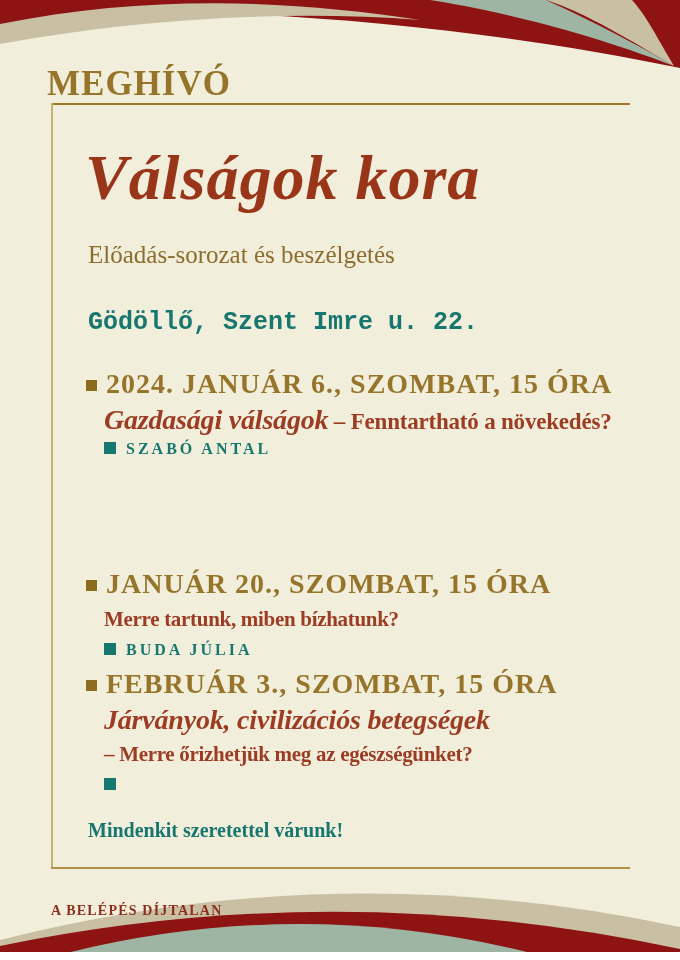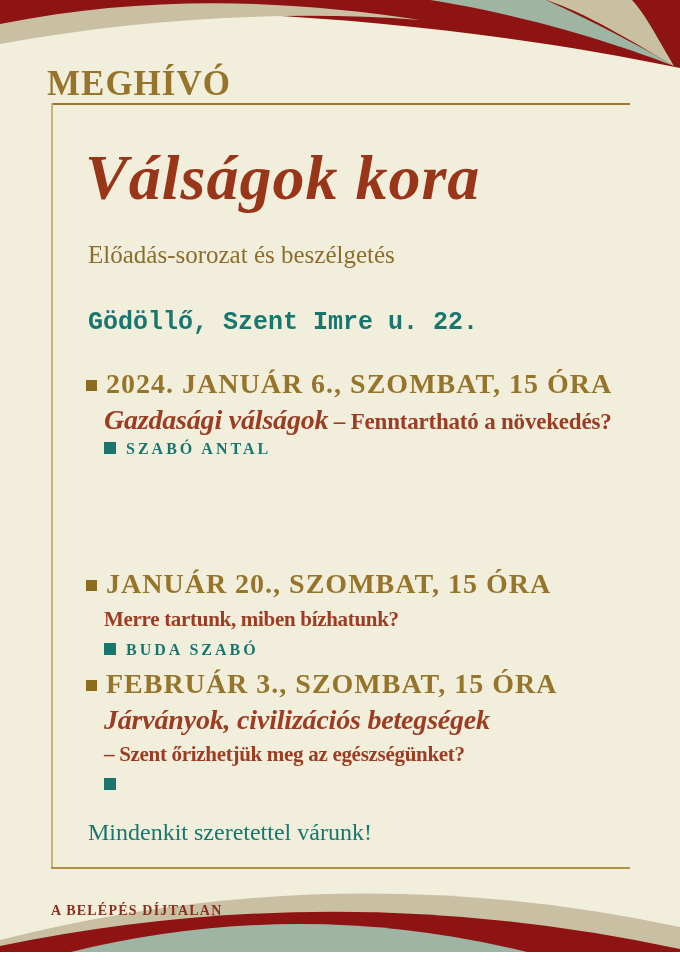--- a/index.html
+++ b/index.html
@@ -57,21 +57,21 @@
     letter-spacing:-0.3px;color:var(--brick-light,#9c3c22);margin-bottom:8px;white-space:nowrap;
   }
   .ev-speaker{
     margin-left:18px;font-size:16px;font-weight:bold;letter-spacing:3px;
     color:var(--teal,#17766e);white-space:nowrap;
   }
   .speaker-bullet{display:inline-block;width:12px;height:12px;background:var(--teal,#17766e);margin-right:10px;vertical-align:0px;}
 
   .closing{
     position:absolute;left:88px;top:819px;
-    font-size:24px;font-weight:normal;color:var(--teal,#17766e);
+    font-size:20px;font-weight:bold;color:var(--teal,#17766e);
   }
   .footer-note{
     position:absolute;left:51px;top:879px;
     font-size:14px;font-weight:bold;letter-spacing:1.2px;
     color:var(--footer-red,#8c2e1c);
     margin-top:24px;
   }
 </style>
 </head>
 <body>
@@ -114,33 +114,33 @@
       <span class="speaker-bullet"></span><span>SZABÓ ANTAL</span>
     </div>
   </div>
 
   <div class="event e2">
     <div class="ev-date">
       <span class="bullet"></span><span>JANUÁR 20., SZOMBAT, 15 ÓRA</span>
     </div>
     <div class="ev-desc">Merre tartunk, miben bízhatunk?</div>
     <div class="ev-speaker">
-      <span class="speaker-bullet"></span><span>BUDA SZABÓ</span>
+      <span class="speaker-bullet"></span><span>BUDA JÚLIA</span>
     </div>
   </div>
 
   <div class="event e3">
     <div class="ev-date">
       <span class="bullet"></span><span>FEBRUÁR 3., SZOMBAT, 15 ÓRA</span>
     </div>
     <div class="ev-title">
       <span class="ev-title-main">Járványok, civilizációs betegségek</span>
       <span class="ev-title-rest"></span>
     </div>
-    <div class="ev-desc">– Szent őrizhetjük meg az egészségünket?</div>
+    <div class="ev-desc">– Merre őrizhetjük meg az egészségünket?</div>
     <div class="ev-speaker">
       <span class="speaker-bullet"></span>
     </div>
   </div>
 
   <div class="closing">Mindenkit szeretettel várunk!</div>
   <div class="footer-note">A BELÉPÉS DÍJTALAN</div>
 
 </div>
 

